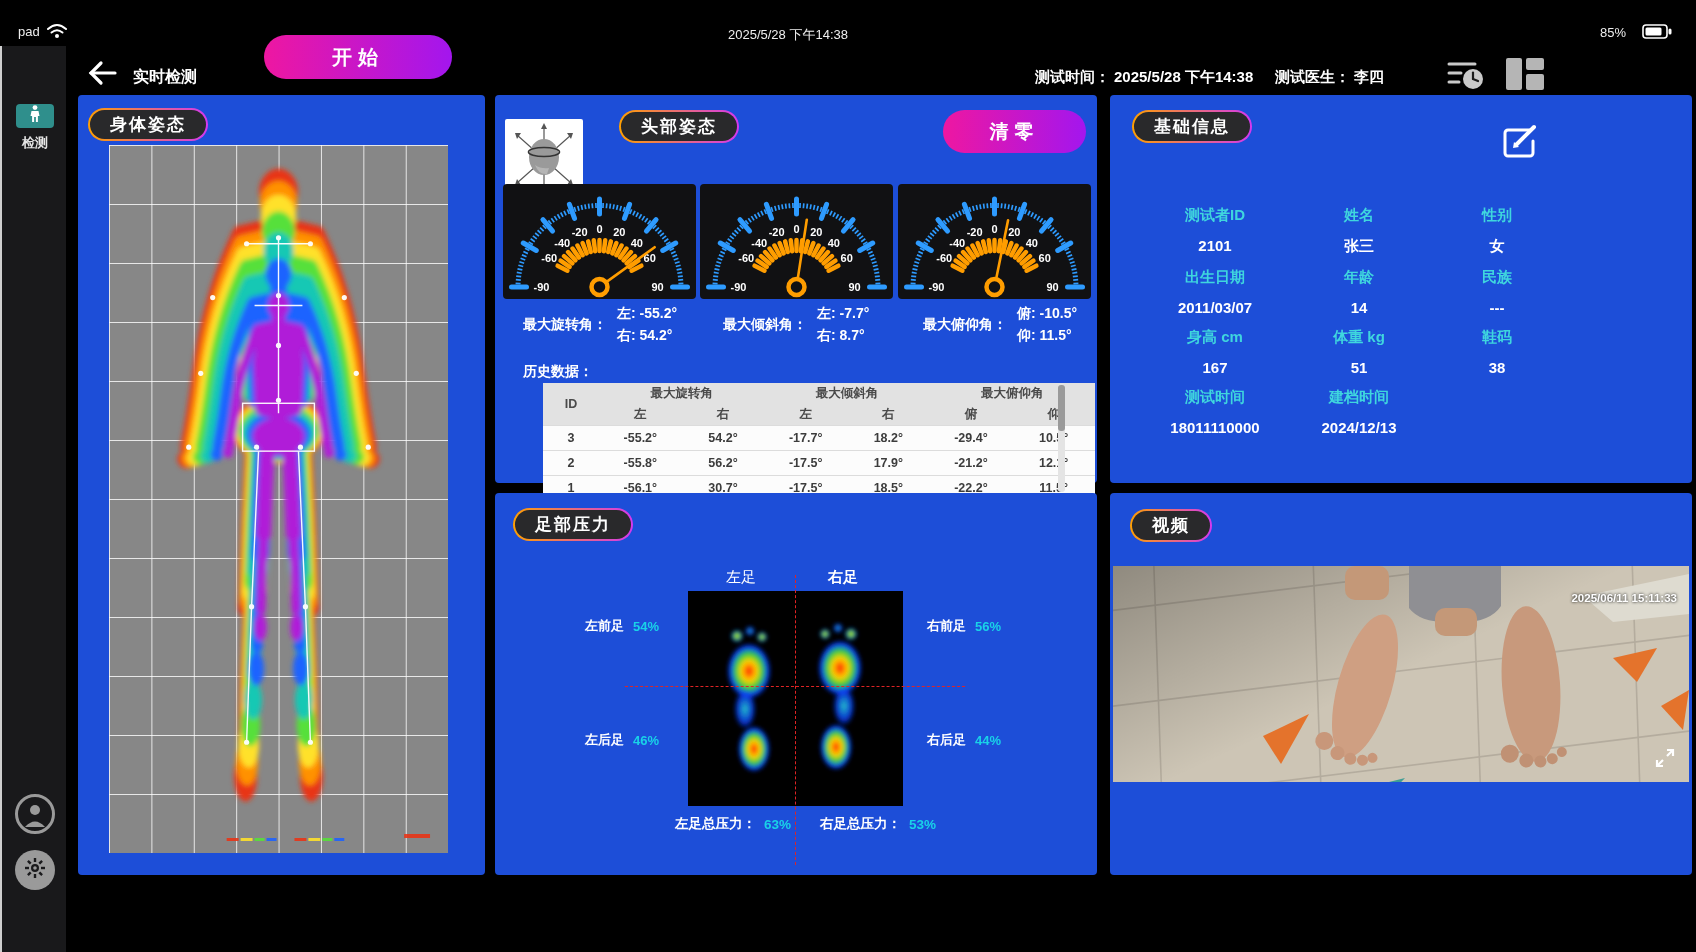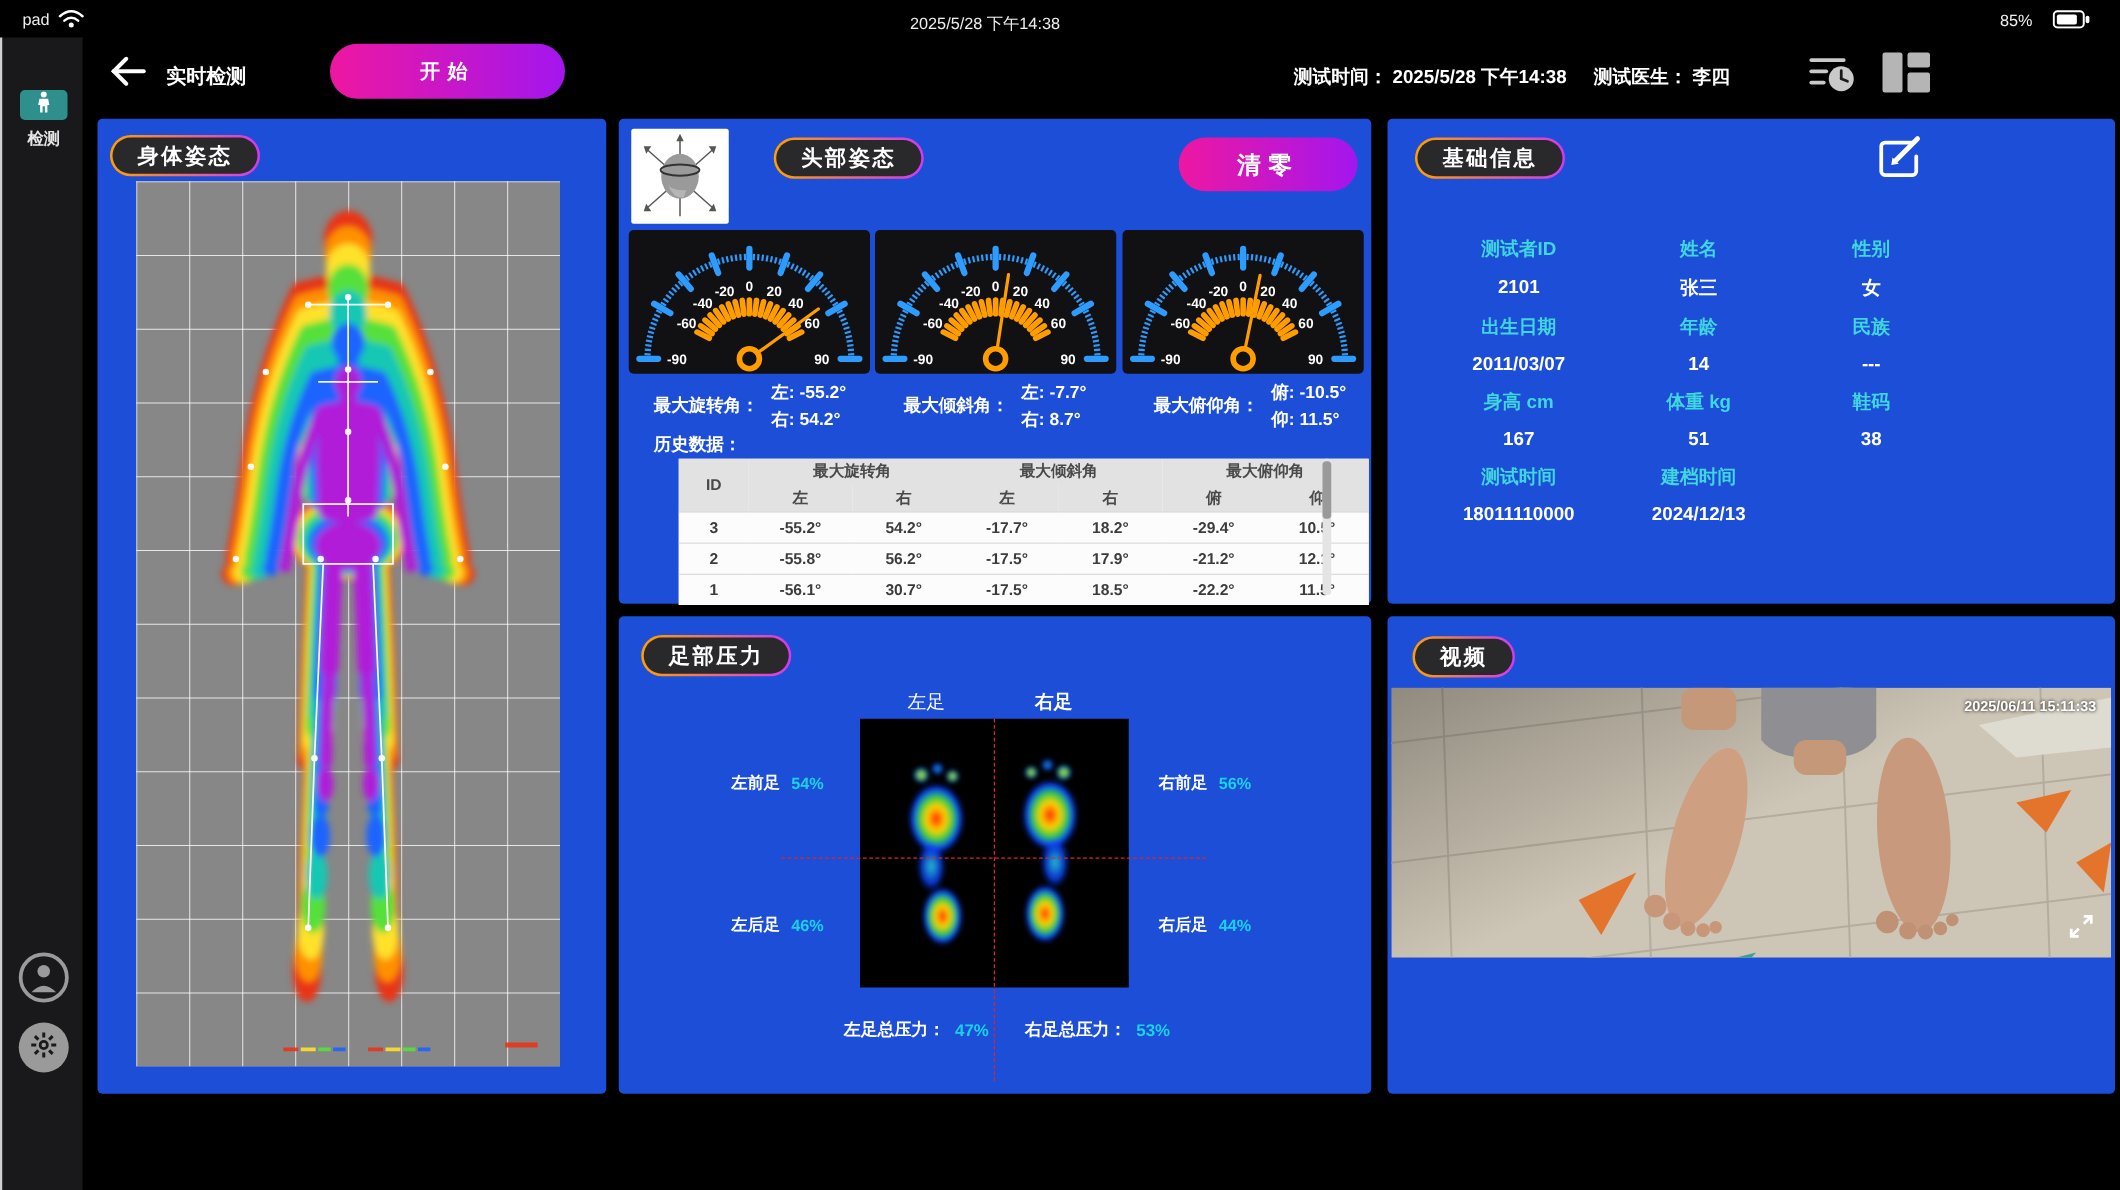--- a/index.html
+++ b/index.html
@@ -1,18 +1,18 @@
 <!DOCTYPE html>
 <html><head>
 <meta charset="utf-8">
 <style>
   html,body{margin:0;padding:0;background:#000;}
   body{font-family:"Liberation Sans","DejaVu Sans",sans-serif;}
   #screen{position:relative;width:1696px;height:952px;background:#000;overflow:hidden;color:#fff;}
-  .abs{position:absolute;}
+  .abs{position:absolute;margin-top:16px;}
   .panel{position:absolute;background:#1d4ed8;border-radius:4px;}
   .badge{position:absolute;padding:2px;border-radius:20px;background:linear-gradient(90deg,#ffa000,#d438f0);}
   .badge-in{display:block;background:#29292b;border-radius:18px;padding:3px 20px;color:#fff;font-size:17px;font-weight:bold;letter-spacing:2px;white-space:nowrap;}
   .grad-btn{position:absolute;display:flex;align-items:center;justify-content:center;background:linear-gradient(90deg,#ee17a1,#a316ee);color:#fff;border:none;border-radius:23px;font-weight:bold;cursor:pointer;letter-spacing:6px;font-family:inherit;}
   .status-txt{font-size:13px;color:#eee;}
   .hdr-txt{font-size:15px;color:#fff;font-weight:bold;white-space:nowrap;}
   .gauge{position:absolute;width:193px;height:115px;background:#111113;border-radius:4px;}
   .metric{position:absolute;display:flex;align-items:center;gap:10px;}
   .metric .mlabel{font-size:14px;font-weight:bold;color:#fff;white-space:nowrap;}
   .metric .mvals{display:flex;flex-direction:column;gap:4px;font-size:14px;font-weight:bold;color:#fff;white-space:nowrap;}
@@ -102,21 +102,21 @@
 
   <span class="abs" style="left:88px;top:44px;cursor:pointer;">
     <svg width="30" height="26" viewBox="0 0 30 26">
         <g stroke="#fff" stroke-width="3.2" stroke-linecap="round" fill="none">
           <line x1="3" y1="13" x2="27" y2="13"></line>
           <polyline points="13,3 3,13 13,23"></polyline>
         </g>
       </svg>
   </span>
   <div class="abs hdr-txt" style="left:133px;top:51px;font-size:16px;">实时检测</div>
-  <button class="grad-btn" style="left:264px;top:35px;width:188px;height:44px;font-size:16px;">开始</button>
+  <button class="grad-btn" style="left:264px;top:35px;width:188px;height:44px;font-size:20px;">开始</button>
 
   <div class="abs" style="left:1035px;top:52px;display:flex;gap:4px;">
     <span class="hdr-txt">测试时间：</span>
     <span class="hdr-txt">2025/5/28 下午14:38</span>
   </div>
   <div class="abs" style="left:1275px;top:52px;display:flex;gap:4px;">
     <span class="hdr-txt">测试医生：</span>
     <span class="hdr-txt">李四</span>
   </div>
   <span class="abs" style="left:1447px;top:43px;cursor:pointer;">
@@ -773,21 +773,21 @@
       <span class="qlabel">左后足</span>
       <span class="qval">46%</span>
     </div>
     <div class="quad" style="left:432px;top:238px;">
       <span class="qlabel">右后足</span>
       <span class="qval">44%</span>
     </div>
 
     <div class="total" style="left:180px;top:322px;">
       <span class="tlabel">左足总压力：</span>
-      <span class="tval">47%</span>
+      <span class="tval">63%</span>
     </div>
     <div class="total" style="left:325px;top:322px;">
       <span class="tlabel">右足总压力：</span>
       <span class="tval">53%</span>
     </div>
   </div>
 
   <div class="panel" style="left:1110px;top:493px;width:582px;height:382px;">
     <div class="badge" style="left:20px;top:16px;">
         <span class="badge-in">视频</span>

